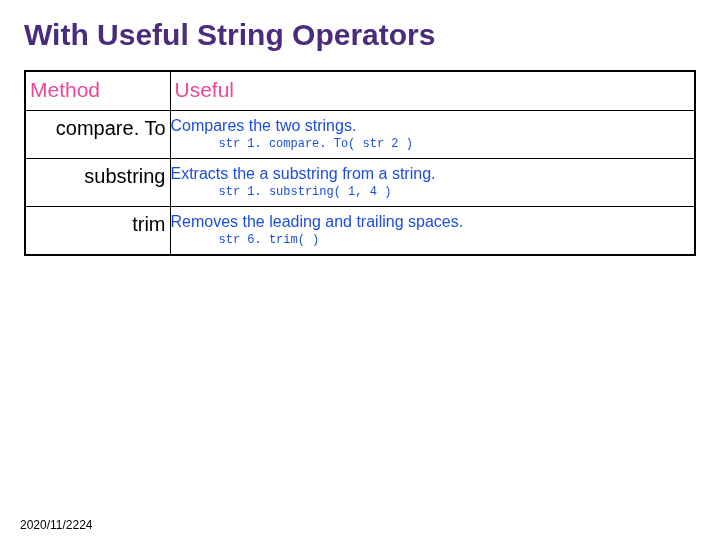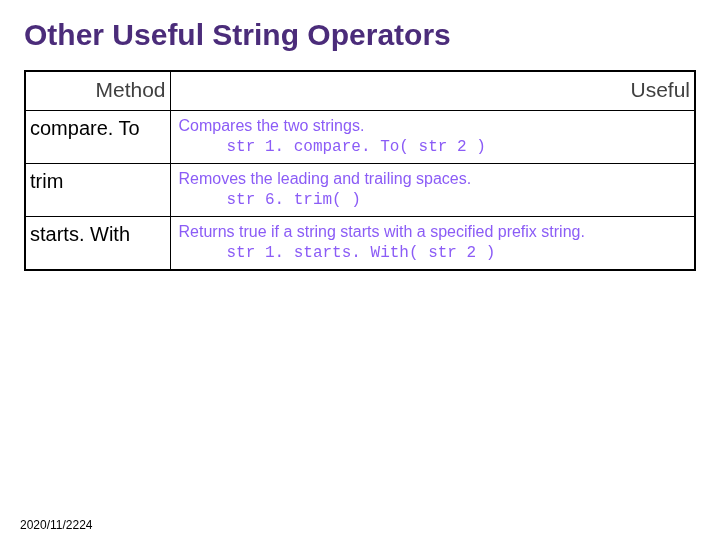--- a/index.html
+++ b/index.html
@@ -23,91 +23,91 @@
   table.methods {
     width: 100%;
     border-collapse: collapse;
     border: 2px solid #000;
   }
   table.methods td {
     border: 1.5px solid #000;
     vertical-align: top;
   }
   table.methods tr.header td {
-    text-align: right;
+    text-align: left;
     font-size: 21px;
     padding: 6px 4px 8px 4px;
-    color: #404040;
+    color: #ec4899;
   }
   td.method {
     width: 145px;
-    text-align: left;
+    text-align: right;
     font-size: 20px;
     padding: 6px 4px;
     color: #000;
   }
   td.meaning {
     font-size: 16px;
-    padding: 5px 8px 6px 8px;
-    color: #8b5cf6;
+    padding: 5px 8px 6px 0;
+    color: #1d4ed8;
     line-height: 1.25;
   }
   td.meaning .code {
     font-family: "Courier New", Courier, monospace;
     display: block;
     padding-left: 48px;
     margin-top: 1px;
-    font-size: 16px;
+    font-size: 12px;
   }
   .footer {
     position: absolute;
     bottom: 8px;
     left: 0;
     right: 0;
     padding: 0 20px;
     font-size: 12px;
     color: #000;
     display: flex;
     align-items: baseline;
   }
   .footer .date { flex: 0 0 auto; }
   .footer .center { flex: 1; text-align: center; }
   .footer .page { flex: 0 0 auto; }
 </style>
 </head>
 <body>
 
 <div class="slide">
-  <h1 class="title">Other Useful String Operators</h1>
+  <h1 class="title">With Useful String Operators</h1>
 
   <table class="methods">
     <tbody>
         <tr class="header">
       <td>Method</td>
       <td>Useful</td>
     </tr>
     <tr>
       <td class="method">compare. To</td>
       <td class="meaning">
         <span>Compares the two strings.</span>
         <span class="code">str 1. compare. To( str 2 )</span>
       </td>
     </tr>
     <tr>
+      <td class="method">substring</td>
+      <td class="meaning">
+        <span>Extracts the a substring from a string.</span>
+        <span class="code">str 1. substring( 1, 4 )</span>
+      </td>
+    </tr>
+    <tr>
       <td class="method">trim</td>
       <td class="meaning">
         <span>Removes the leading and trailing spaces.</span>
         <span class="code">str 6. trim( )</span>
-      </td>
-    </tr>
-    <tr>
-      <td class="method">starts. With</td>
-      <td class="meaning">
-        <span>Returns true if a string starts with a specified prefix string.</span>
-        <span class="code">str 1. starts. With( str 2 )</span>
       </td>
     </tr>
   </tbody>
     </table>
 </div>
 
 <div class="footer">
   <span class="date">2020/11/22</span>
   <span class="page">24</span>
 </div>

